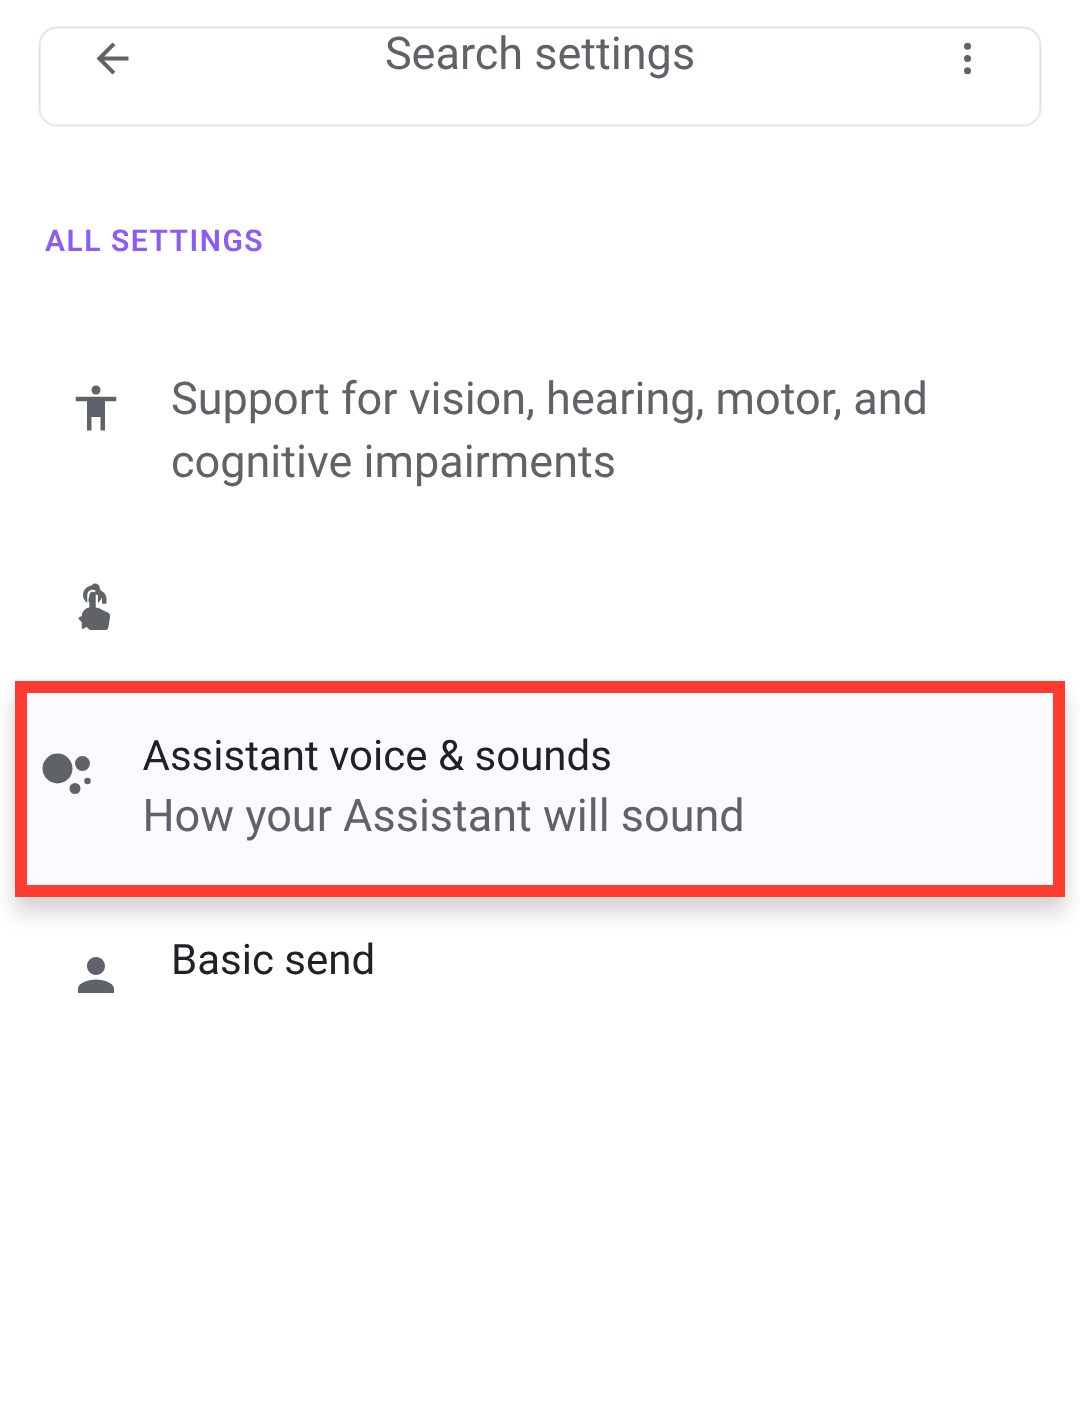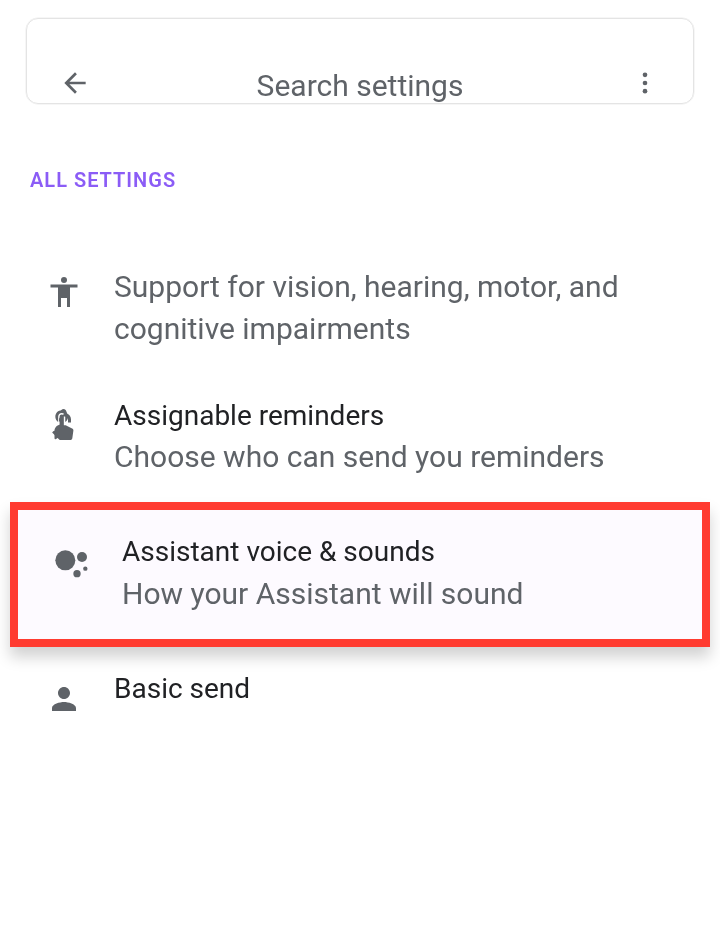--- a/index.html
+++ b/index.html
@@ -10,25 +10,25 @@
     body {
       width: 720px;
       height: 936px;
       background: #ffffff;
       font-family: 'Roboto', 'Segoe UI', Arial, sans-serif;
       color: #202124;
       overflow: hidden;
     }
     .top-bar {
       margin: 18px 26px 0 26px;
-      height: 86px;
+      height: 66px;
       border: 1px solid #e4e4e4;
       border-radius: 12px;
       display: flex;
-      align-items: flex-end;
+      align-items: flex-start;
       padding: 0 28px;
       box-shadow: 0 0 0 0.5px #eeeeee;
     }
     .back-btn {
       width: 40px;
       height: 40px;
       display: flex;
       align-items: center;
       justify-content: center;
       cursor: pointer;
@@ -63,21 +63,21 @@
       display: flex;
       align-items: flex-start;
       padding: 24px 16px 24px 24px;
       cursor: pointer;
     }
     .item.highlighted {
       border: 8px solid #ff3b30;
       background: #fdfaff;
       box-shadow: 0 10px 14px rgba(0,0,0,0.18);
       margin: 0 -6px;
-      padding: 24px 10px 24px 30px;
+      padding: 24px 10px 24px 3px;
     }
     .item-icon {
       width: 48px;
       min-width: 48px;
       height: 48px;
       margin-right: 26px;
       margin-top: 4px;
       display: flex;
       align-items: center;
       justify-content: center;
@@ -141,24 +141,20 @@
   </div>
 
 
   <div class="item">
     <div class="item-icon">
       <svg width="40" height="40" viewBox="0 0 24 24">
         <path class="icon-fill" d="M10 3c0-1 .9-2 2-2s2 1 2 2v1c1.7.4 3 2 3 3.9V10h-2V8c0-1.1-.9-2-2-2h-2c-1.1 0-2 .9-2 2v1l2.5 2.5c2 2 2 5.5-.5 7l-4 2.5c-.5.3-1 0-1-.5v-5c0-2.2 1.8-4 4-4V8c0-1.9 1.3-3.5 3-3.9V3h-3z" transform="scale(0.9) translate(1,1)"></path>
         <path class="icon-fill" d="M9 11.24V7.5C9 6.12 10.12 5 11.5 5S14 6.12 14 7.5v3.74c1.21-.81 2-2.18 2-3.74C16 5.01 13.99 3 11.5 3S7 5.01 7 7.5c0 1.56.79 2.93 2 3.74zm9.84 4.63l-4.54-2.26c-.17-.07-.35-.11-.54-.11H13v-6c0-.83-.67-1.5-1.5-1.5S10 6.67 10 7.5v10.74l-3.43-.72c-.08-.01-.15-.03-.24-.03-.31 0-.59.13-.79.33l-.79.8 4.94 4.94c.27.27.65.44 1.06.44h6.79c.75 0 1.33-.55 1.44-1.28l.75-5.27c.01-.07.02-.14.02-.2 0-.62-.38-1.16-.91-1.38z" transform="scale(0.85) translate(1,0)"></path>
       </svg>
     </div>
-    <div class="item-text">
-      <div class="item-title">Assignable reminders</div>
-      <div class="item-desc">Choose who can send you reminders</div>
-    </div>
   </div>
 
   <div class="item highlighted">
     <div class="item-icon">
       <svg width="40" height="40" viewBox="0 0 24 24">
         <circle class="icon-fill" cx="8" cy="11" r="6"></circle>
         <circle class="icon-fill" cx="18" cy="9" r="3"></circle>
         <circle class="icon-fill" cx="15" cy="19" r="2.2"></circle>
         <circle class="icon-fill" cx="20" cy="16" r="1.3"></circle>
       </svg>

